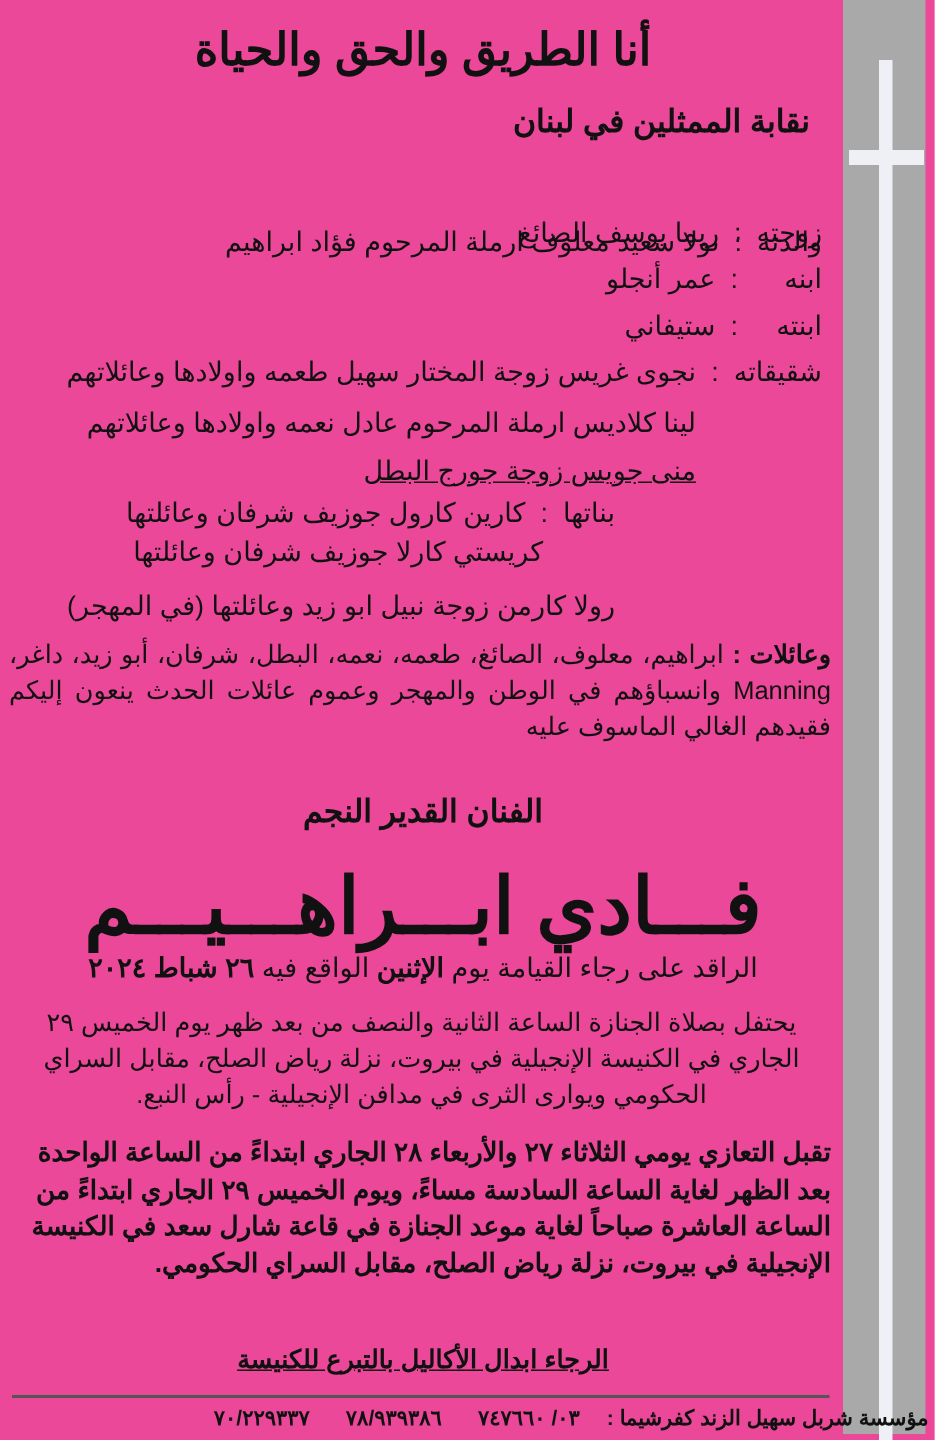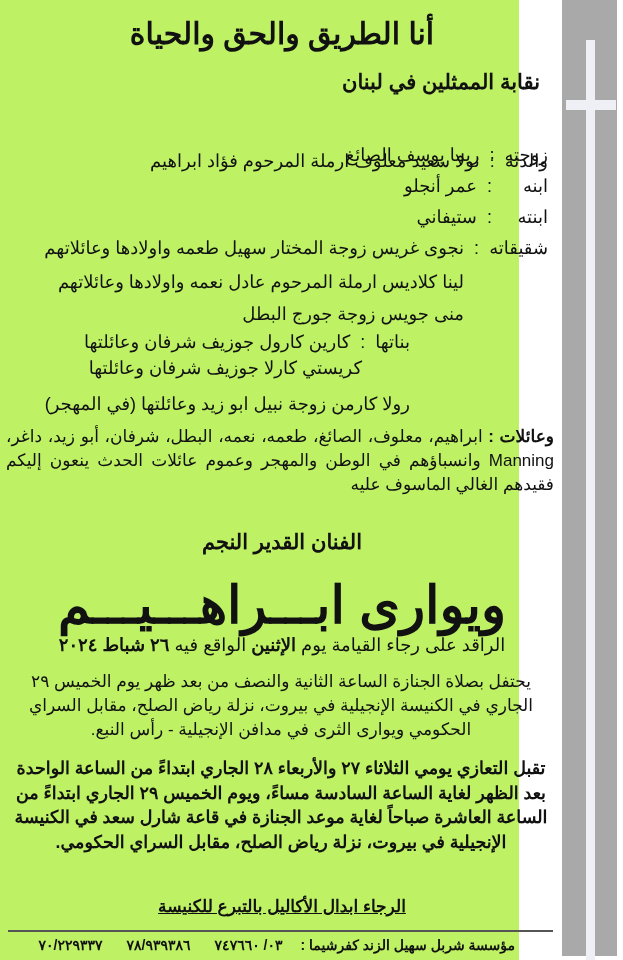--- a/index.html
+++ b/index.html
@@ -1,31 +1,31 @@
 <!DOCTYPE html>
 <html><head>
 <meta charset="utf-8">
 <style>
   html, body { margin:0; padding:0; background:#ffffff; }
   body { width:623px; height:960px; position:relative; overflow:hidden; font-family:"DejaVu Sans","Liberation Sans",sans-serif; color:#111; }
-  .page { position:absolute; left:0; top:0; width:519px; height:960px; background:#bef264; }
+  .page { position:absolute; left:0; top:0; width:623px; height:960px; background:#ec4899; }
   .strip { position:absolute; left:562px; top:0; width:55px; height:956px; background:#a9a9a9; }
   .cross-v { position:absolute; left:586px; top:40px; width:9px; height:920px; background:#eef0f6; }
   .cross-h { position:absolute; left:566px; top:100px; width:50px; height:10px; background:#eef0f6; }
   .content { position:absolute; left:6px; top:0; width:552px; direction:rtl; }
   .title { position:absolute; top:14px; right:0; width:552px; text-align:center; font-family:"Liberation Sans",sans-serif; font-weight:bold; font-size:30px; line-height:40px; }
   .org { position:absolute; top:68px; right:18px; font-family:"Liberation Sans",sans-serif; font-weight:bold; font-size:21px; line-height:28px; }
   .line { position:absolute; right:10px; font-family:"Liberation Sans",sans-serif; font-size:18px; line-height:24px; white-space:nowrap; }
   .families { position:absolute; top:425px; right:4px; width:548px; font-family:"Liberation Sans",sans-serif; font-size:17px; line-height:24px; text-align:justify; }
   .families b { font-weight:bold; }
   .epithet { position:absolute; top:522px; right:0; width:552px; text-align:center; font-family:"Liberation Sans",sans-serif; font-weight:bold; font-size:21px; line-height:40px; letter-spacing:2px; }
   .name { position:absolute; top:572px; right:0; width:552px; text-align:center; font-family:"Liberation Sans",sans-serif; font-weight:bold; font-size:52px; line-height:66px; letter-spacing:10px; }
   .reposed { position:absolute; top:632px; right:0; width:552px; text-align:center; font-family:"Liberation Sans",sans-serif; font-size:18px; line-height:26px; }
   .funeral { position:absolute; top:670px; right:4px; width:546px; text-align:center; font-family:"Liberation Sans",sans-serif; font-size:17px; line-height:24px; }
-  .condol { position:absolute; top:756px; right:4px; width:546px; text-align:center; font-family:"Liberation Sans",sans-serif; font-weight:bold; font-size:17.5px; line-height:24.5px; }
+  .condol { position:absolute; top:756px; right:4px; width:546px; font-family:"Liberation Sans",sans-serif; font-weight:bold; font-size:17.5px; line-height:24.5px; }
   .b { font-weight:bold; }
   .note { position:absolute; top:898px; right:0; width:552px; text-align:center; font-family:"Liberation Sans",sans-serif; font-weight:bold; font-size:17px; line-height:18px; text-decoration:underline; }
   .rule { position:absolute; left:8px; top:930px; width:545px; height:2px; background:#555; }
   .footer { position:absolute; top:934px; right:4px; width:548px; font-family:"Liberation Sans",sans-serif; font-weight:bold; font-size:14px; line-height:22px; white-space:nowrap; display:flex; direction:rtl; justify-content:flex-start; gap:18px; }
   .footer .phones { display:flex; gap:24px; direction:ltr; }
 </style>
 </head>
 <body>
 
 <div class="page">
@@ -58,42 +58,42 @@
       <span>ستيفاني</span>
     </div>
     <div class="line" style="top:236px;right:10px;">
       <span>شقيقاته</span>
       <span>&nbsp;:&nbsp;</span>
       <span>نجوى غريس زوجة المختار سهيل طعمه واولادها وعائلاتهم</span>
     </div>
     <div class="line" style="top:270px;right:94px;">
       <span>لينا كلاديس ارملة المرحوم عادل نعمه واولادها وعائلاتهم</span>
     </div>
-    <div class="line" style="top:302px;right:94px;">
+    <div class="line" style="top:302px;right:94px;text-decoration:underline;">
       <span>منى جويس زوجة جورج البطل</span>
     </div>
     <div class="line" style="top:330px;right:148px;">
       <span>بناتها</span>
       <span>&nbsp;:&nbsp;</span>
       <span>كارين كارول جوزيف شرفان وعائلتها</span>
     </div>
     <div class="line" style="top:356px;right:196px;">
       <span>كريستي كارلا جوزيف شرفان وعائلتها</span>
     </div>
     <div class="line" style="top:392px;right:148px;">
       <span>رولا كارمن زوجة نبيل ابو زيد وعائلتها (في المهجر)</span>
     </div>
 
     <div class="families">
       <b>وعائلات :</b>
       <span>ابراهيم، معلوف، الصائغ، طعمه، نعمه، البطل، شرفان، أبو زيد، داغر، Manning وانسباؤهم في الوطن والمهجر وعموم عائلات الحدث ينعون إليكم فقيدهم الغالي الماسوف عليه</span>
     </div>
 
     <div class="epithet">الفنان القدير النجم</div>
-    <div class="name">ويوارى ابـــراهـــيـــم</div>
+    <div class="name">فـــادي ابـــراهـــيـــم</div>
     <div class="reposed">
       <span>الراقد على رجاء القيامة يوم</span>
       <span class="b">الإثنين</span>
       <span>الواقع فيه</span>
       <span class="b">٢٦ شباط ٢٠٢٤</span>
     </div>
 
     <div class="funeral">يحتفل بصلاة الجنازة الساعة الثانية والنصف من بعد ظهر يوم الخميس ٢٩ الجاري في الكنيسة الإنجيلية في بيروت، نزلة رياض الصلح، مقابل السراي الحكومي ويوارى الثرى في مدافن الإنجيلية - رأس النبع.</div>
     <div class="condol">تقبل التعازي يومي الثلاثاء ٢٧ والأربعاء ٢٨ الجاري ابتداءً من الساعة الواحدة بعد الظهر لغاية الساعة السادسة مساءً، ويوم الخميس ٢٩ الجاري ابتداءً من الساعة العاشرة صباحاً لغاية موعد الجنازة في قاعة شارل سعد في الكنيسة الإنجيلية في بيروت، نزلة رياض الصلح، مقابل السراي الحكومي.</div>
 

